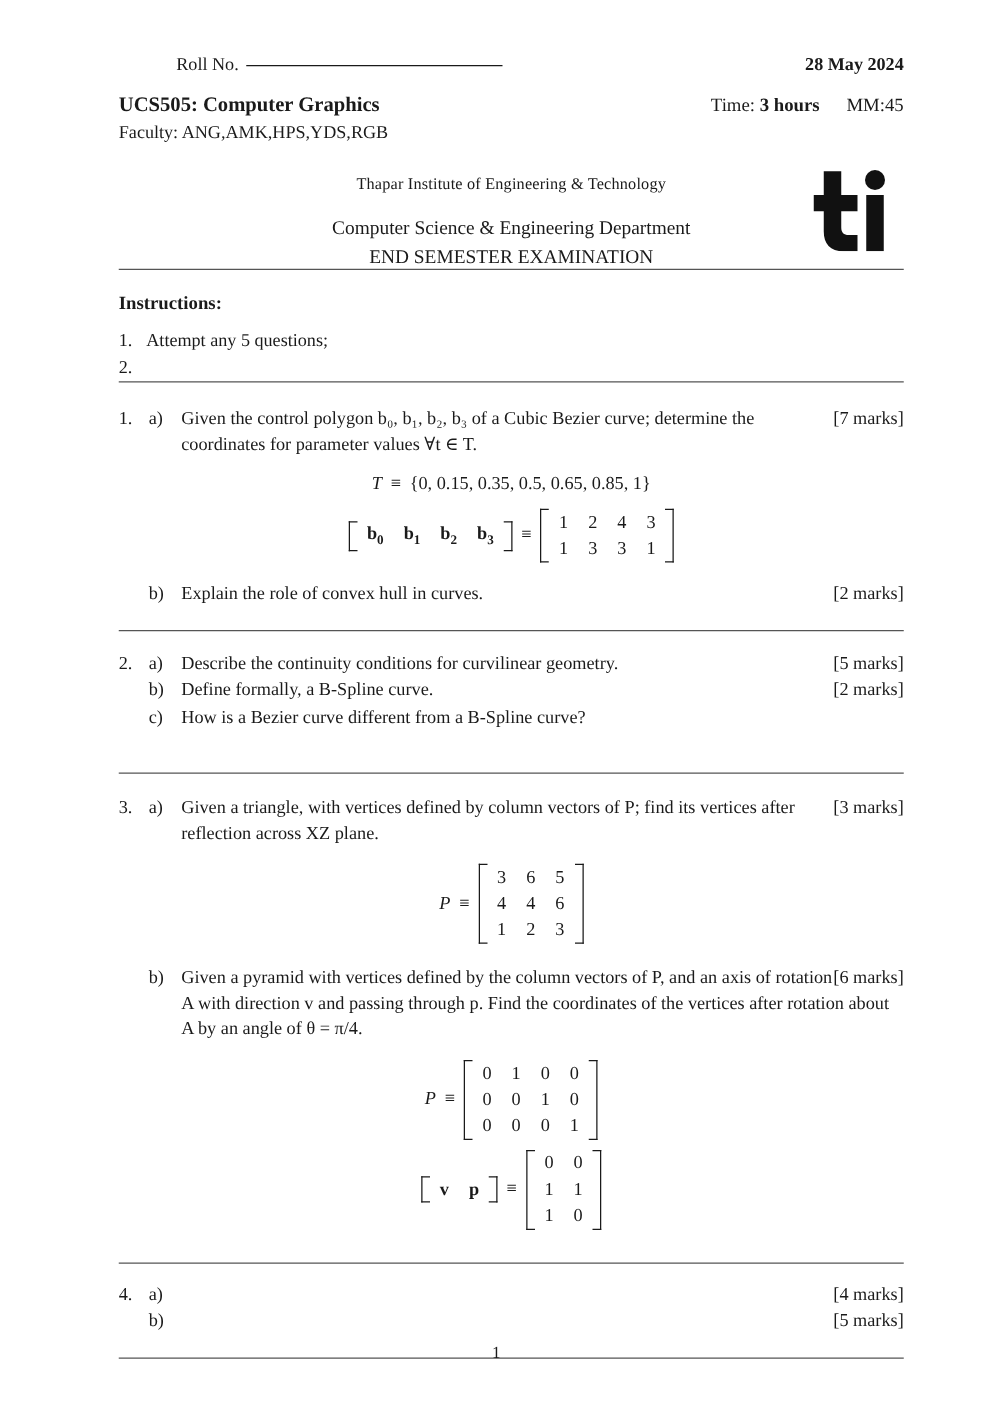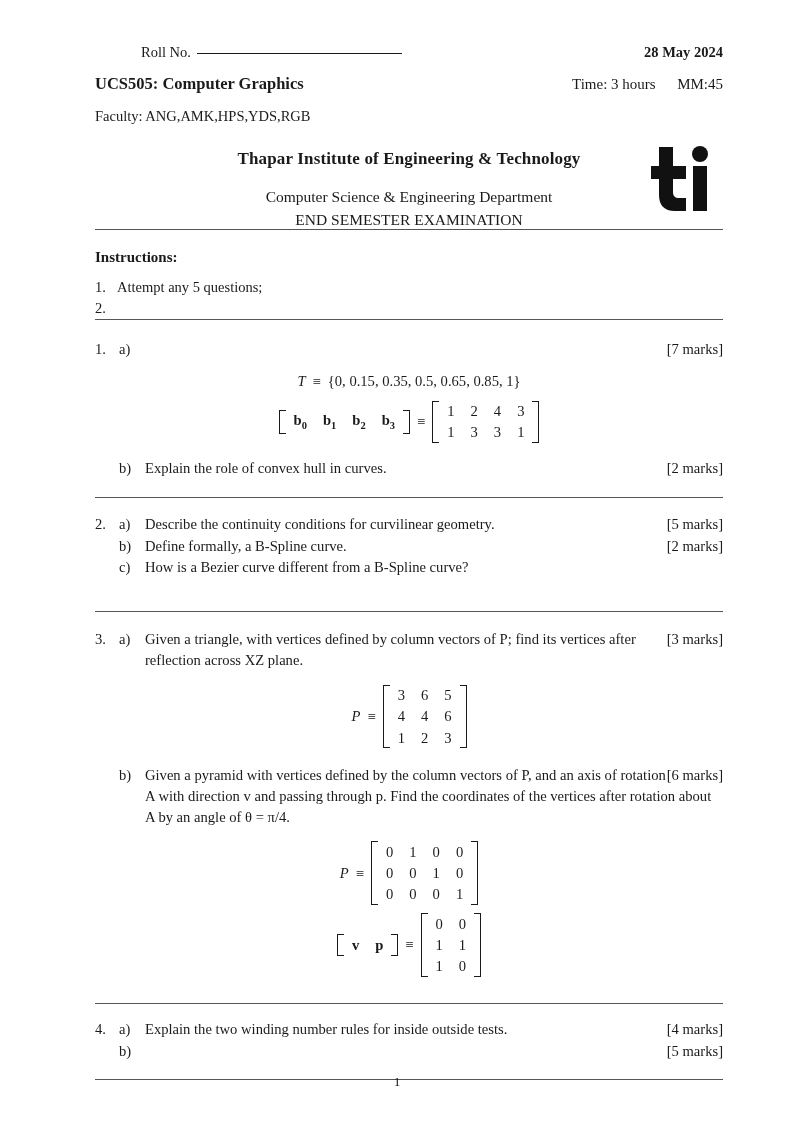--- a/index.html
+++ b/index.html
@@ -36,49 +36,49 @@
     margin-left: 46px;
   }
   .rollno-line {
     display: inline-block;
     width: 205px;
     border-bottom: 1.4px solid #1a1a1a;
     margin-left: 6px;
     position: relative;
     top: -3px;
   }
-  .bold { font-weight: normal; }
+  .bold { font-weight: bold; }
   .exam-date { font-weight: bold; font-size: 14.5px; }
 
   .course-row {
     display: flex;
     justify-content: space-between;
-    align-items: center;
+    align-items: flex-end;
     margin-top: 13px;
   }
   .course-title {
     font-weight: bold;
     font-size: 16.5px;
   }
   .time-mm { font-size: 15px; }
   .time-mm .gap { display: inline-block; width: 14px; }
   .faculty {
     font-size: 14.5px;
-    margin-top: 14px;
+    margin-top: 4px;
   }
 
   
   .inst-wrap {
     position: relative;
     margin-top: 24px;
     text-align: center;
   }
   .inst-name {
-    font-weight: bold;
-    font-size: 17px;
+    font-weight: normal;
+    font-size: 13px;
     letter-spacing: .15px;
   }
   .inst-dept {
     font-size: 15.5px;
     margin-top: 19px;
   }
   .inst-exam {
     font-size: 15.5px;
     margin-top: 5px;
   }
@@ -261,20 +261,21 @@
   </ul>
 
   <hr class="rule rule-instr">
 
   <div class="qblock q-first">
     <div class="qrow">
       <span class="qnum">1.</span>
       <span class="qlabel">a)</span>
       <span class="qtext">
         <span class="marks">[7 marks]</span>
+        <span>Given the control polygon b₀, b₁, b₂, b₃ of a Cubic Bezier curve; determine the coordinates for parameter values ∀t ∈ T.</span>
       </span>
     </div>
 
     <div class="math-center">
       <span class="mathline">
         <span class="mvar">T</span>
         <span class="equiv">≡</span>
         <span>{0, 0.15, 0.35, 0.5, 0.65, 0.85, 1}</span>
       </span>
     </div>
@@ -470,21 +471,20 @@
   </div>
 
   <hr class="rule" style="margin-top:26px;">
 
   <div class="qblock" style="margin-top:15px;">
     <div class="qrow">
       <span class="qnum">4.</span>
       <span class="qlabel">a)</span>
       <span class="qtext">
         <span class="marks">[4 marks]</span>
-        <span>Explain the two winding number rules for inside outside tests.</span>
       </span>
     </div>
     <div class="qrow subrow">
       <span class="qnum"></span>
       <span class="qlabel">b)</span>
       <span class="qtext">
         <span class="marks">[5 marks]</span>
       </span>
     </div>
   </div>

